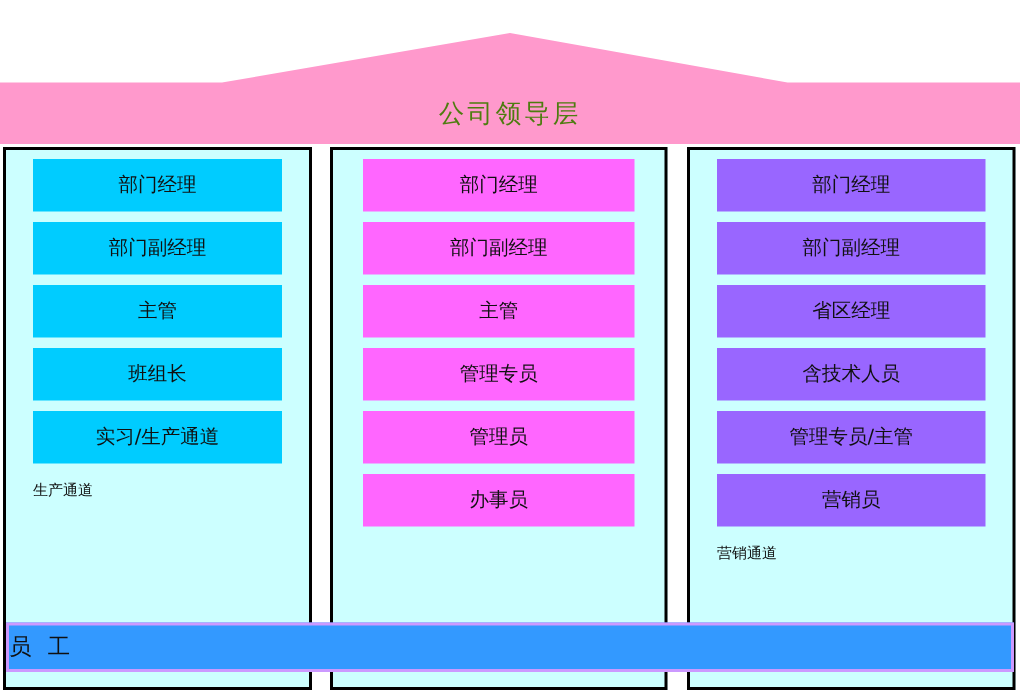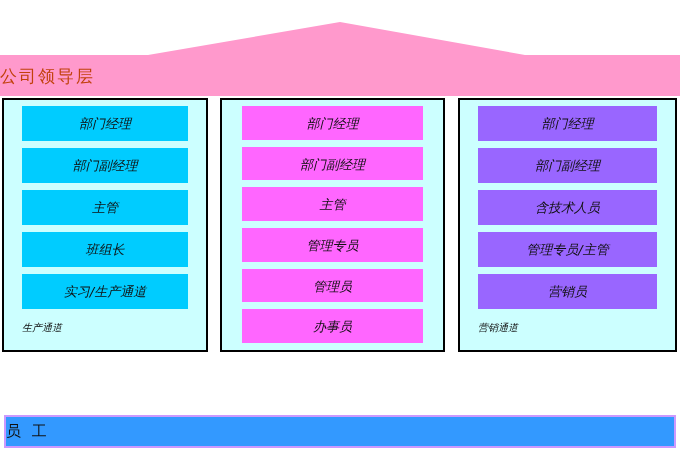--- a/index.html
+++ b/index.html
@@ -34,42 +34,42 @@
     left: 0; top: 0;
     display: block;
   }
   .roof-title {
     position: absolute;
     left: 0;
     top: 55px;
     width: 680px;
     height: 42px;
     line-height: 42px;
+    text-align: center;
     font-size: 17px;
-    color: #c2410c;
+    color: #4d7c0f;
     letter-spacing: 2px;
     z-index: 2;
   }
 
   
   .columns {
     position: absolute;
     left: 0;
     top: 98px;
     width: 680px;
     height: 312px;
   }
   .column {
     position: absolute;
     top: 0;
-    height: 254px;
+    height: 362px;
     background: #ccffff;
     border: 2px solid #000000;
     box-sizing: border-box;
-    font-style: italic;
   }
   .column-production { left: 2px;   width: 206px; }
   .column-management { left: 220px; width: 225px; }
   .column-marketing  { left: 458px; width: 219px; }
 
   .column-inner {
     position: absolute;
     left: 0; top: 0; right: 0; bottom: 0;
     padding: 6px 18px 0 18px;
     box-sizing: border-box;
@@ -152,20 +152,21 @@
         <div class="role-box magenta">管理专员</div>
         <div class="role-box magenta">管理员</div>
         <div class="role-box magenta">办事员</div>
       </div>
     </div>
 
     <div class="column column-marketing">
       <div class="column-inner">
         <div class="role-box purple">部门经理</div>
         <div class="role-box purple">部门副经理</div>
+        <div class="role-box purple">省区经理</div>
         <div class="role-box purple">含技术人员</div>
         <div class="role-box purple">管理专员/主管</div>
         <div class="role-box purple">营销员</div>
         <div class="column-footer">营销通道</div>
       </div>
     </div>
 
   </div>
 
   <div class="employee-bar">员 工</div>

